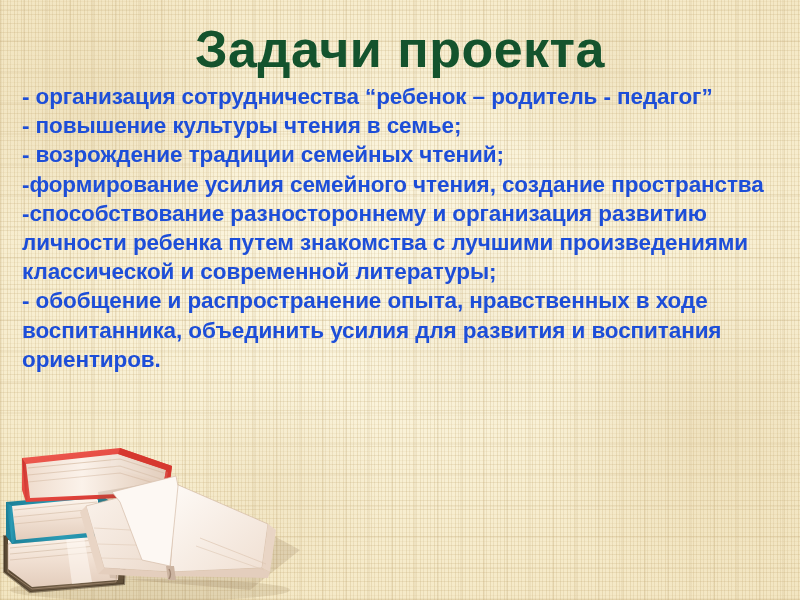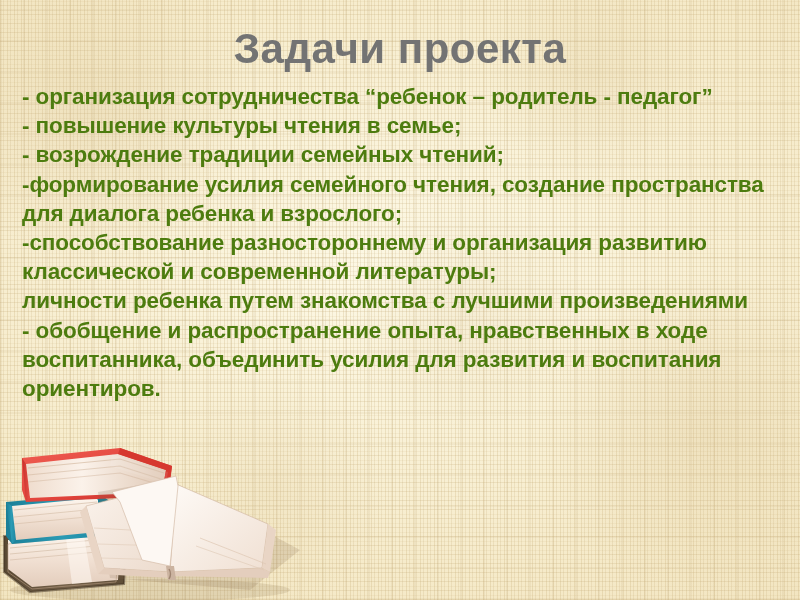--- a/index.html
+++ b/index.html
@@ -85,38 +85,38 @@
 
   
   #title {
     position: absolute;
     top: 24px;
     left: 0;
     width: 800px;
     text-align: center;
     font-family: "Liberation Sans", sans-serif;
     font-weight: bold;
-    font-size: 42px;
+    font-size: 52px;
     line-height: 50px;
     letter-spacing: 0.5px;
-    color: #737373;
+    color: #14532d;
     white-space: nowrap;
   }
 
   
   #body-text {
     position: absolute;
     top: 82px;
     left: 22px;
     width: 760px;
     font-family: "Liberation Sans", sans-serif;
     font-weight: bold;
     font-size: 22.5px;
     line-height: 29.2px;
-    color: #4d7c0f;
+    color: #1d4ed8;
     letter-spacing: -0.1px;
   }
   #body-text .ln {
     white-space: nowrap;
     display: block;
   }
 
   
   #books {
     position: absolute;
@@ -135,24 +135,23 @@
 
   <div class="layer">
 
     <div id="title">Задачи проекта</div>
 
     <div id="body-text">
       <span class="ln">- организация сотрудничества “ребенок – родитель - педагог”</span>
       <span class="ln">- повышение культуры чтения в семье;</span>
       <span class="ln">- возрождение традиции семейных чтений;</span>
       <span class="ln">-формирование усилия семейного чтения, создание пространства</span>
-      <span class="ln">для диалога ребенка и взрослого;</span>
       <span class="ln">-способствование разностороннему и организация развитию</span>
+      <span class="ln">личности ребенка путем знакомства с лучшими произведениями</span>
       <span class="ln">классической и современной литературы;</span>
-      <span class="ln">личности ребенка путем знакомства с лучшими произведениями</span>
       <span class="ln"> - обобщение и распространение опыта, нравственных в ходе</span>
       <span class="ln">воспитанника, объединить усилия для развития и воспитания</span>
       <span class="ln">ориентиров.</span>
     </div>
 
     <div id="books">
       <svg width="380" height="160" viewBox="0 0 380 160" xmlns="http://www.w3.org/2000/svg">
         <defs>
           <linearGradient id="gPageTop" x1="0" y1="0" x2="0" y2="1">
             <stop offset="0%" stop-color="#fdf6ee"></stop>

